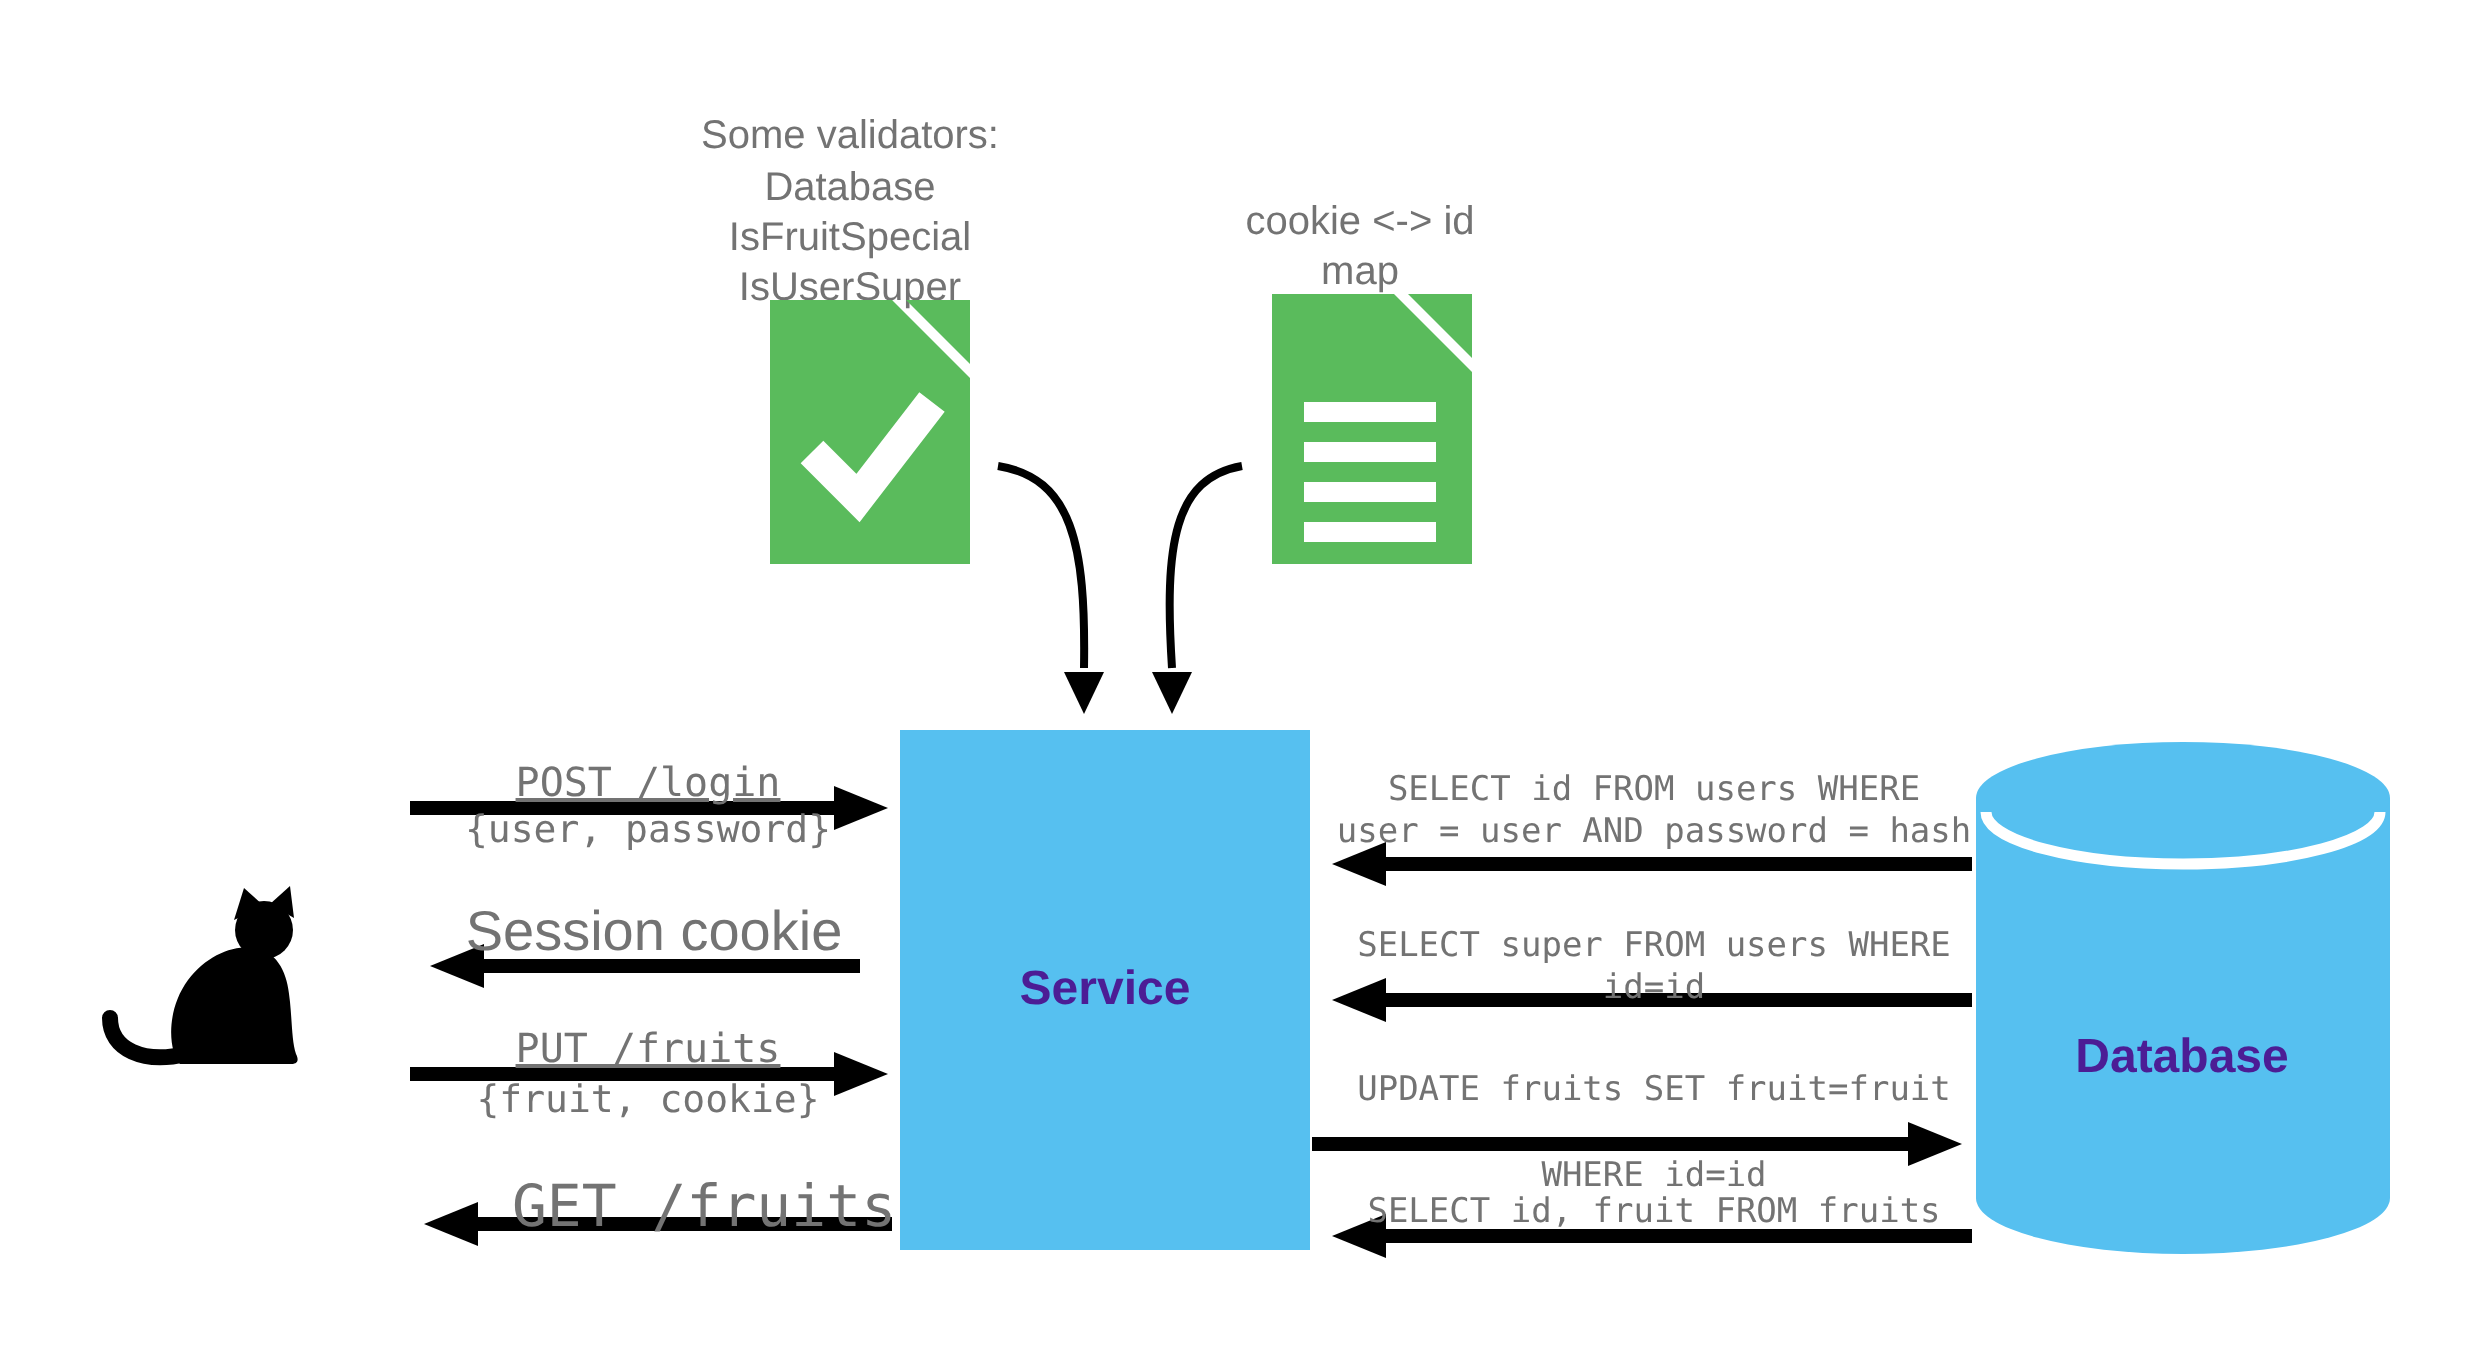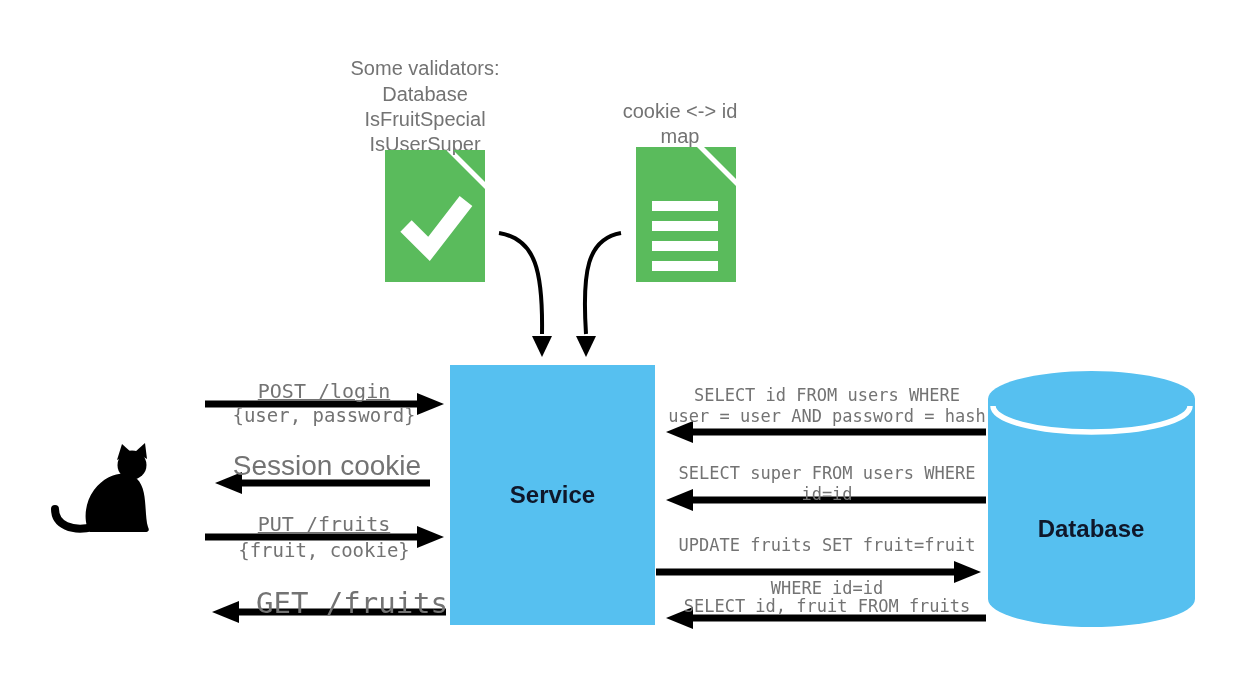--- a/index.html
+++ b/index.html
@@ -13,21 +13,21 @@
   .sans28{font:28px/1.1 "Liberation Sans",sans-serif;}
   .mono20{font:20px/1.2 "DejaVu Sans Mono",monospace;text-decoration:underline;}
   .mono19{font:19px/1.2 "DejaVu Sans Mono",monospace;}
   .mono29{font:29px/1.1 "DejaVu Sans Mono",monospace;}
   .mono17{font:17px/1.2 "DejaVu Sans Mono",monospace;}
   .service-box{
     position:absolute;left:450px;top:365px;width:205px;height:260px;
     background:var(--accent-blue,#56C0F0);
     display:flex;align-items:center;justify-content:center;
   }
-  .node-label{font:bold 24px/1 "Liberation Sans",sans-serif;color:#0f172a;}
+  .node-label{font:bold 24px/1 "Liberation Sans",sans-serif;color:#4c1d95;}
   .db-label{position:absolute;left:1091px;top:485px;transform:translateX(-50%);margin-top:32px;}
   .fill-blue{fill:var(--accent-blue,#56C0F0);}
   .fill-green{fill:var(--accent-green,#5ABB5C);}
   .arrow-shaft{stroke:var(--ink,#000);stroke-width:7;fill:none;}
   .curve-shaft{stroke:var(--ink,#000);stroke-width:4;fill:none;}
   .arrow-head{fill:var(--ink,#000);}
   svg{display:block;}
 </style>
 </head>
 <body>

